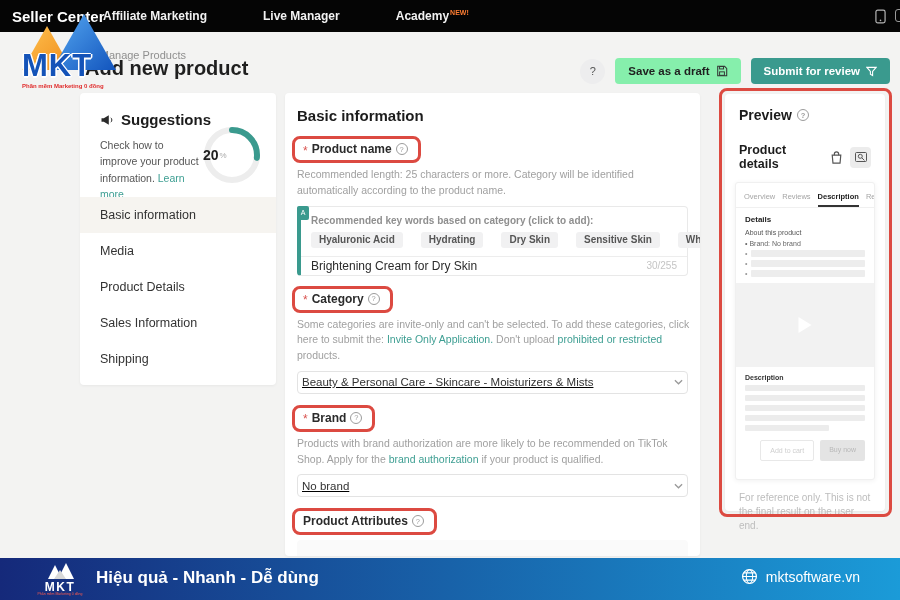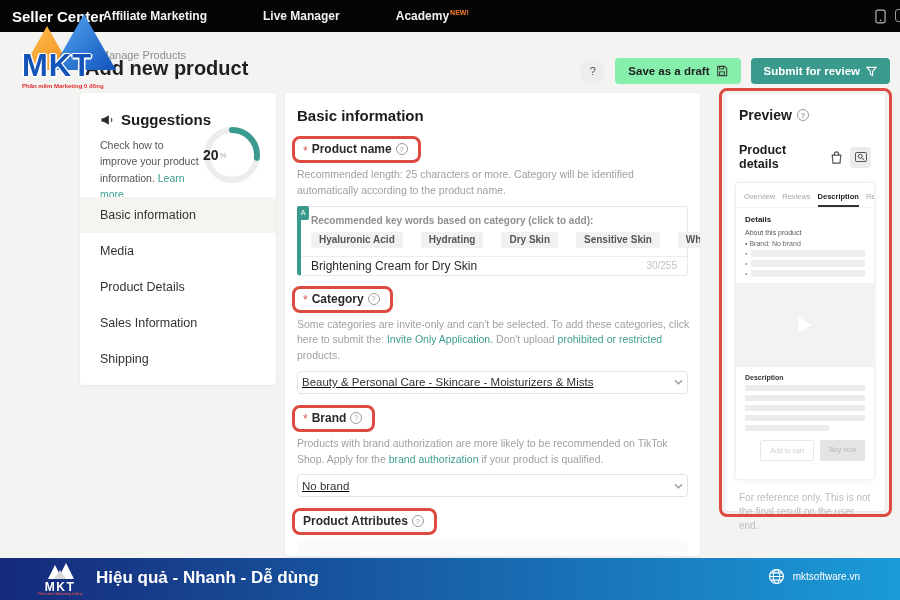--- a/index.html
+++ b/index.html
@@ -105,21 +105,21 @@
   .ph-btn.ghost{border:1px solid #e8e8e8;color:#cfcfcf;background:#fff;}
   .ph-btn.fill{background:#e4e4e4;color:#b9b9b9;}
   .pv-disclaimer{margin-top:11px;font-size:10px;color:#bdbdbd;line-height:1.4;}
 
   
   .footer{position:absolute;left:0;top:558px;width:900px;height:42px;background:linear-gradient(90deg,var(--footer-start),var(--footer-end));display:flex;align-items:center;z-index:20;}
   .f-logo{position:absolute;left:36px;top:3px;width:48px;text-align:center;}
   .f-logo .mkt{color:#fff;font-size:12px;font-weight:800;letter-spacing:1.5px;line-height:1;}
   .f-logo .tag{color:#ff5b4d;font-size:3.5px;line-height:1;}
   .f-slogan{position:absolute;left:96px;color:#fff;font-size:17px;font-weight:600;top:10px;}
-  .f-site{position:absolute;right:40px;top:10px;display:flex;align-items:center;gap:8px;color:#fff;font-size:10px;justify-content:center;}
+  .f-site{position:absolute;right:40px;top:10px;display:flex;align-items:center;gap:8px;color:#fff;font-size:14px;justify-content:center;}
   svg{display:block;}
 </style>
 </head>
 <body>
 
 <div class="topbar">
   <span class="brand">Seller Center</span>
   <div class="topnav">
     <span class="nav-item">Affiliate Marketing</span>
     <span class="nav-item">Live Manager</span>

